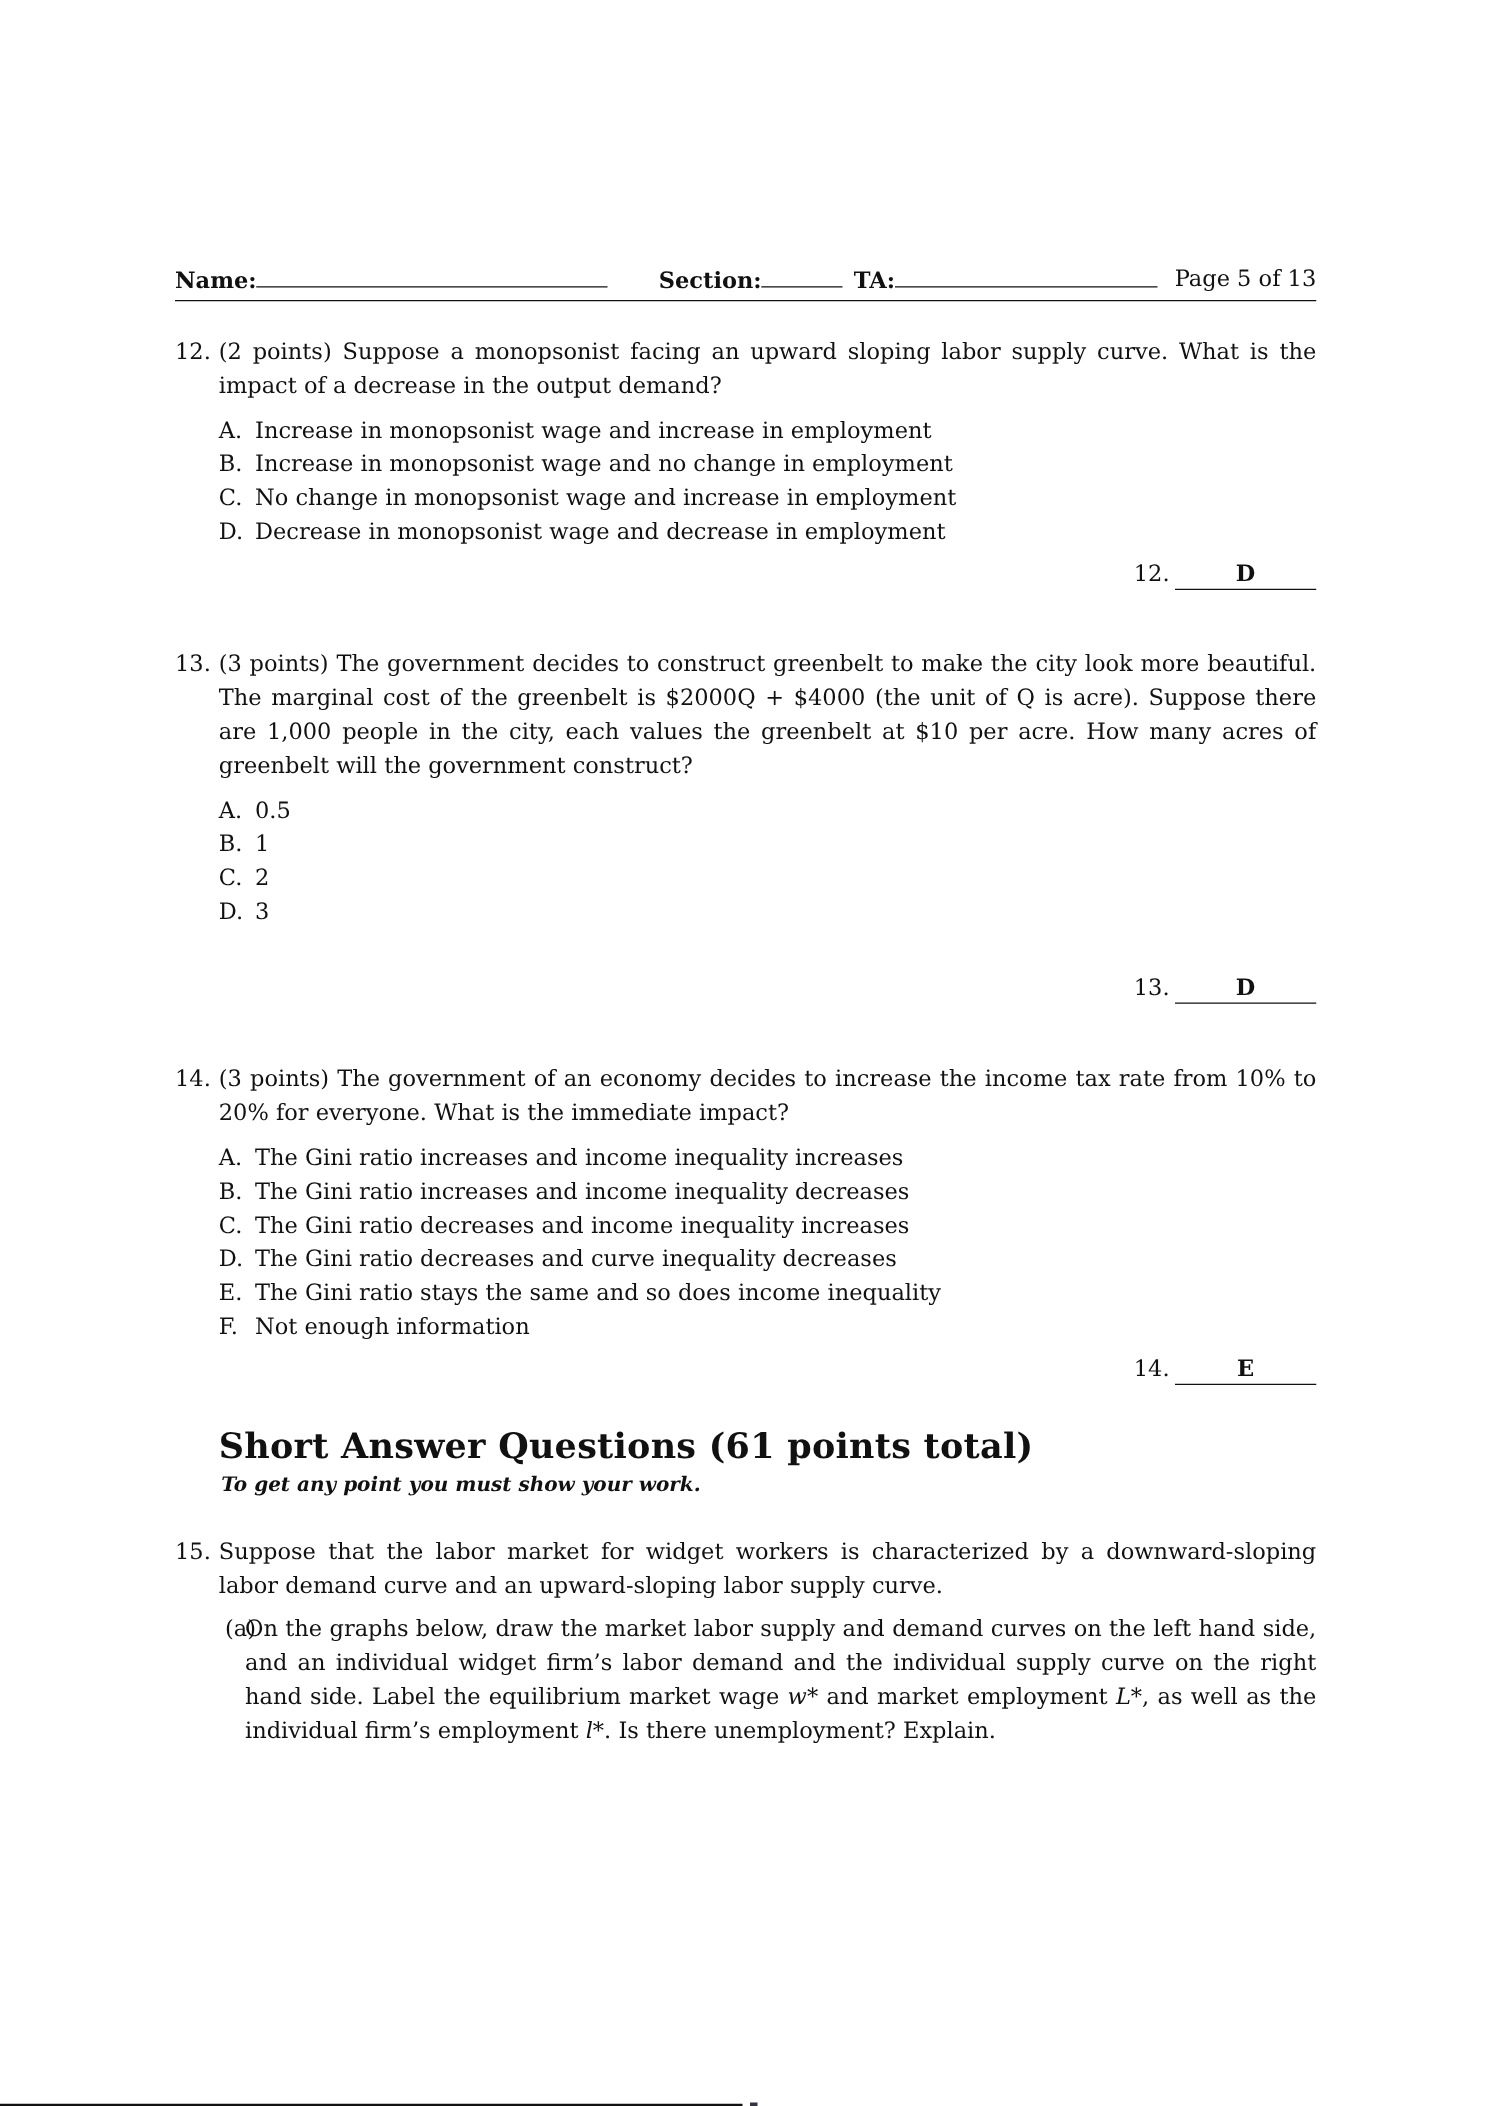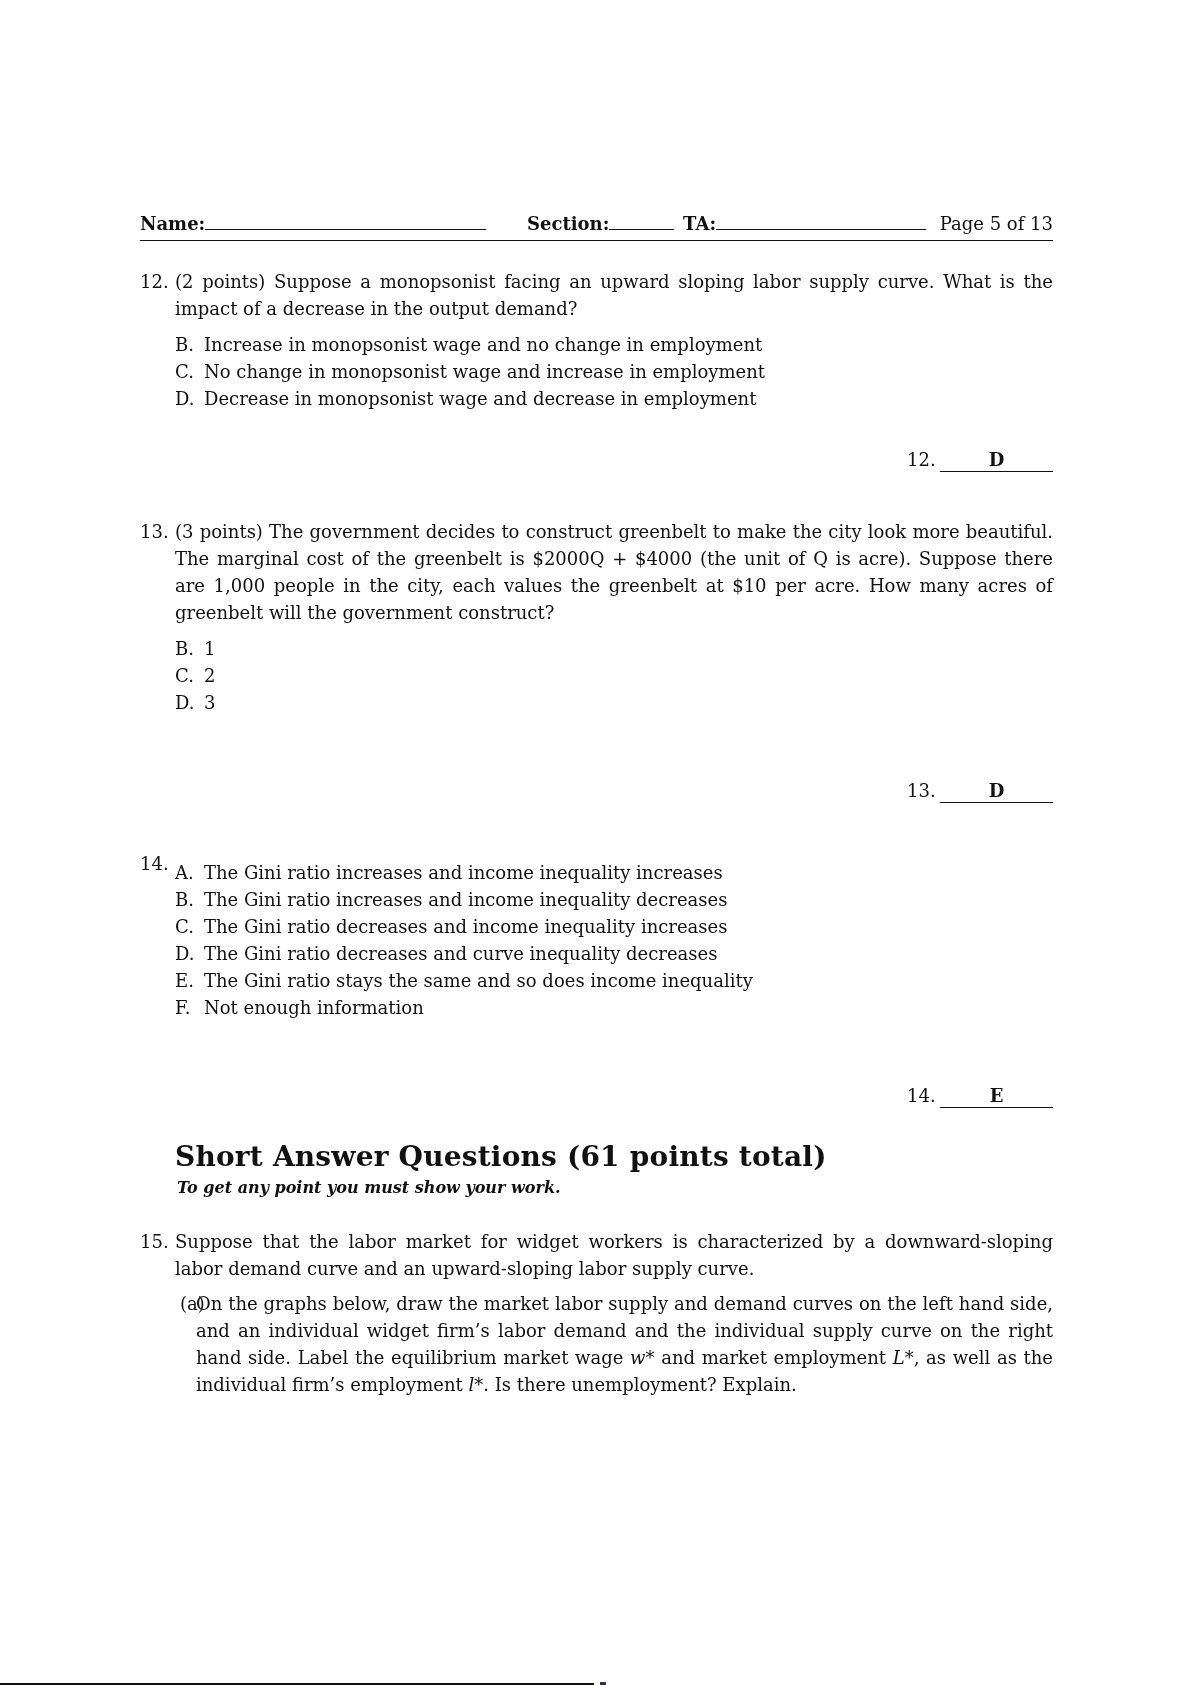--- a/index.html
+++ b/index.html
@@ -57,46 +57,49 @@
       <span class="hbold">TA:</span><span class="blank" style="width:210px;"></span>
     </div>
     <div class="hitem" style="right:0;">Page 5 of 13</div>
   </div>
   <div class="header-rule"></div>
 
   <div class="q" style="top:268px;">
     <span class="num">12.</span>
     <div class="body">(2 points) Suppose a monopsonist facing an upward sloping labor supply curve. What is the impact of a decrease in the output demand?</div>
     <div class="opts">
+      <div class="opt"><span class="ol">A.</span><span>Increase in monopsonist wage and increase in employment</span></div>
       <div class="opt"><span class="ol">B.</span><span>Increase in monopsonist wage and no change in employment</span></div>
       <div class="opt"><span class="ol">C.</span><span>No change in monopsonist wage and increase in employment</span></div>
       <div class="opt"><span class="ol">D.</span><span>Decrease in monopsonist wage and decrease in employment</span></div>
     </div>
   </div>
   <div class="ans" style="top:449px;">
     <span class="anum">12.</span>
     <span class="aline">D</span>
   </div>
 
   <div class="q" style="top:518px;">
     <span class="num">13.</span>
     <div class="body">(3 points) The government decides to construct greenbelt to make the city look more beautiful. The marginal cost of the greenbelt is $2000Q + $4000 (the unit of Q is acre). Suppose there are 1,000 people in the city, each values the greenbelt at $10 per acre. How many acres of greenbelt will the government construct?</div>
     <div class="opts">
+      <div class="opt"><span class="ol">A.</span><span>0.5</span></div>
       <div class="opt"><span class="ol">B.</span><span>1</span></div>
       <div class="opt"><span class="ol">C.</span><span>2</span></div>
       <div class="opt"><span class="ol">D.</span><span>3</span></div>
     </div>
   </div>
   <div class="ans" style="top:780px;">
     <span class="anum">13.</span>
     <span class="aline">D</span>
   </div>
 
   <div class="q" style="top:850px;">
     <span class="num">14.</span>
+    <div class="body">(3 points) The government of an economy decides to increase the income tax rate from 10% to 20% for everyone. What is the immediate impact?</div>
     <div class="opts">
       <div class="opt"><span class="ol">A.</span><span>The Gini ratio increases and income inequality increases</span></div>
       <div class="opt"><span class="ol">B.</span><span>The Gini ratio increases and income inequality decreases</span></div>
       <div class="opt"><span class="ol">C.</span><span>The Gini ratio decreases and income inequality increases</span></div>
       <div class="opt"><span class="ol">D.</span><span>The Gini ratio decreases and curve inequality decreases</span></div>
       <div class="opt"><span class="ol">E.</span><span>The Gini ratio stays the same and so does income inequality</span></div>
       <div class="opt"><span class="ol">F.</span><span>Not enough information</span></div>
     </div>
   </div>
   <div class="ans" style="top:1085px;">

